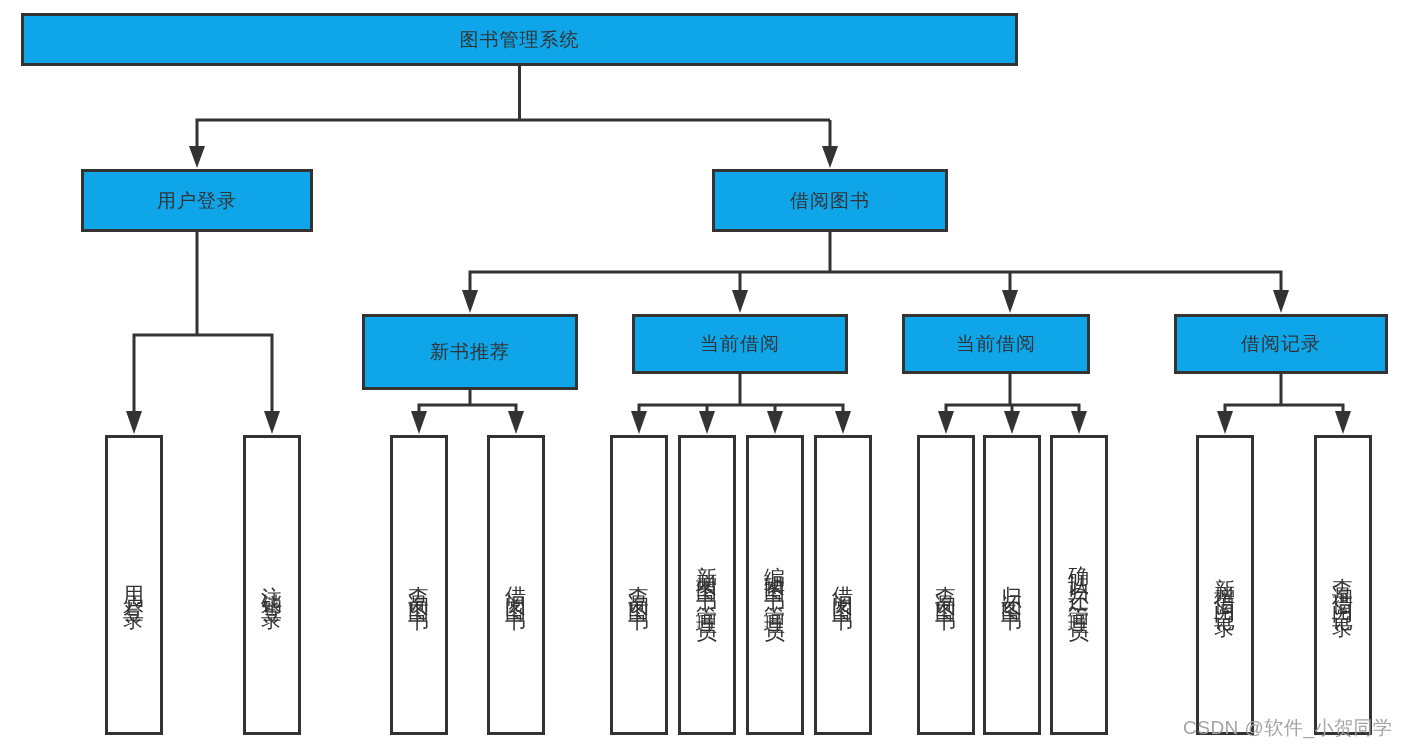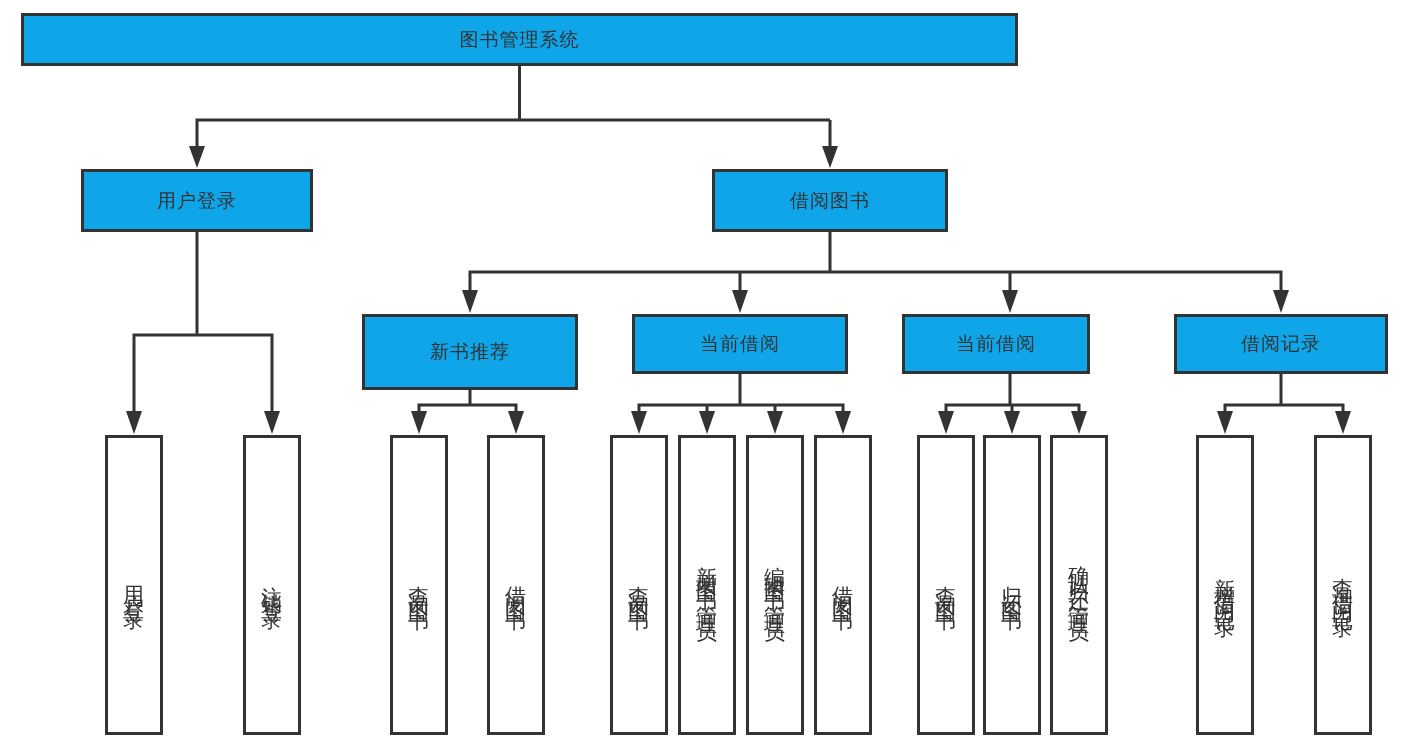--- a/index.html
+++ b/index.html
@@ -145,14 +145,15 @@
     <span>确认归还（管理员）</span>
   </div>
 
   <div class="leaf" style="left:1196px">
     <span>新增借阅记录</span>
   </div>
   <div class="leaf" style="left:1314px">
     <span>查询借阅记录</span>
   </div>
 
+  <div class="watermark">CSDN @软件_小贺同学</div>
 
 </div>
 
 </body></html>

